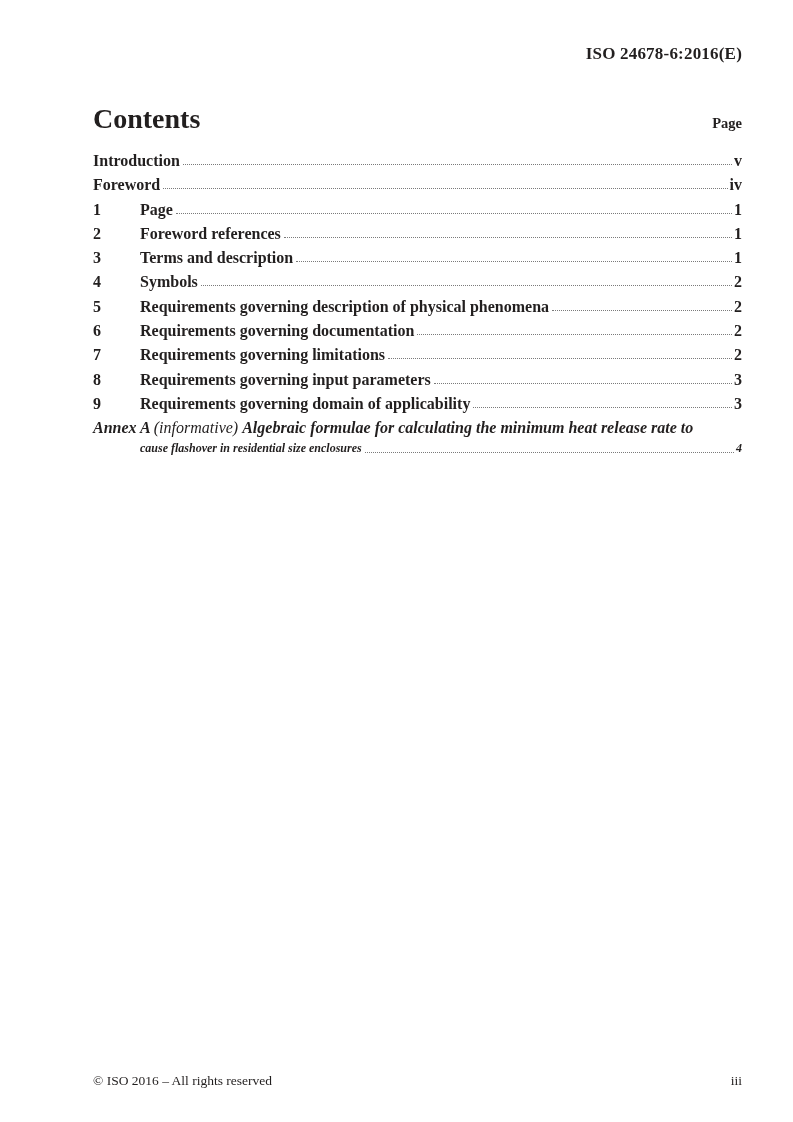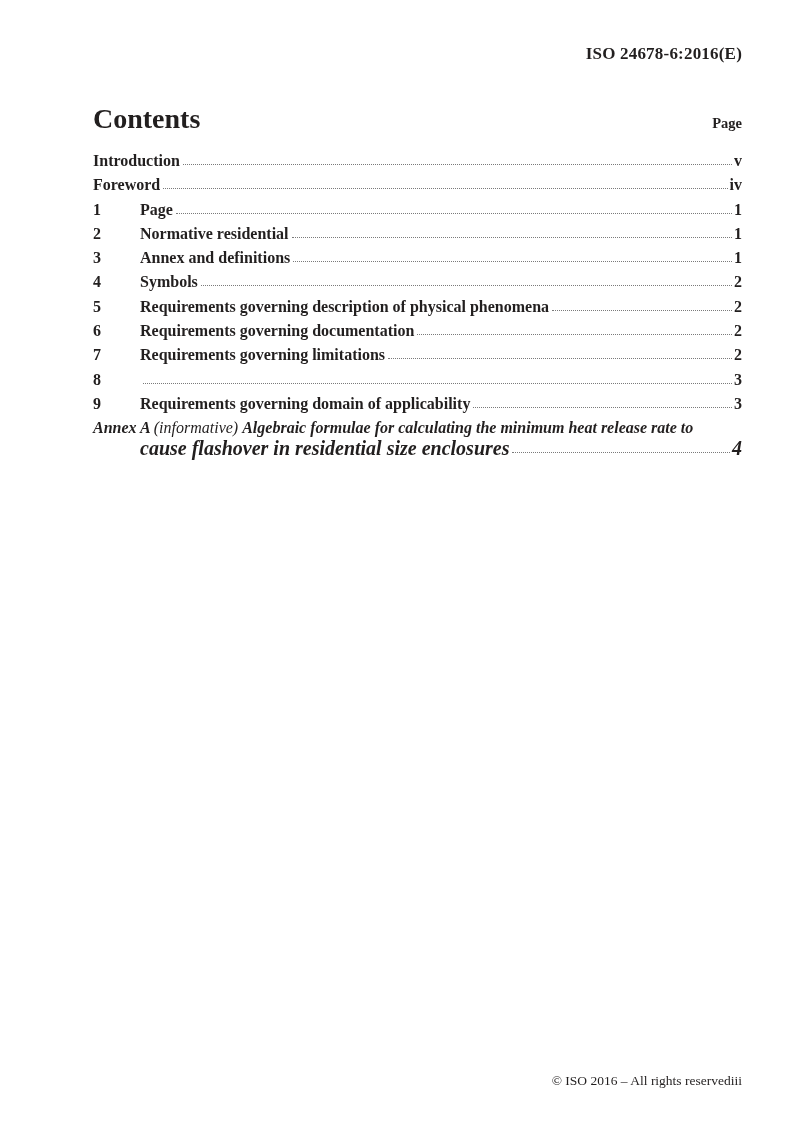--- a/index.html
+++ b/index.html
@@ -74,34 +74,34 @@
   .annex-line1 {
     font-size: 16px;
     font-weight: bold;
     line-height: 17px;
     white-space: nowrap;
   }
   .annex-qualifier { font-weight: normal; }
   .annex-line2 {
     display: flex;
     align-items: baseline;
-    font-size: 20px;
+    font-size: 12px;
     font-weight: bold;
     line-height: 17px;
     margin-top: 3.5px;
     padding-left: 47px;
     justify-content: flex-end;
   }
   .footer {
     position: absolute;
     left: 93px;
     right: 51px;
     bottom: 33px;
     display: flex;
-    justify-content: flex-end;
+    justify-content: space-between;
     align-items: baseline;
     font-size: 13.5px;
   }
 </style>
 </head>
 <body>
 
 <div class="page">
 
   <div class="header-row">
@@ -129,28 +129,28 @@
 
     <div class="toc-row">
       <span class="toc-num">1</span>
       <span class="toc-label">Page</span>
       <span class="leader"></span>
       <span class="toc-page">1</span>
     </div>
 
     <div class="toc-row">
       <span class="toc-num">2</span>
-      <span class="toc-label">Normative residential</span>
+      <span class="toc-label">Foreword references</span>
       <span class="leader"></span>
       <span class="toc-page">1</span>
     </div>
 
     <div class="toc-row">
       <span class="toc-num">3</span>
-      <span class="toc-label">Annex and definitions</span>
+      <span class="toc-label">Terms and description</span>
       <span class="leader"></span>
       <span class="toc-page">1</span>
     </div>
 
     <div class="toc-row">
       <span class="toc-num">4</span>
       <span class="toc-label">Symbols</span>
       <span class="leader"></span>
       <span class="toc-page">2</span>
     </div>
@@ -171,20 +171,21 @@
 
     <div class="toc-row">
       <span class="toc-num">7</span>
       <span class="toc-label">Requirements governing limitations</span>
       <span class="leader"></span>
       <span class="toc-page">2</span>
     </div>
 
     <div class="toc-row">
       <span class="toc-num">8</span>
+      <span class="toc-label">Requirements governing input parameters</span>
       <span class="leader"></span>
       <span class="toc-page">3</span>
     </div>
 
     <div class="toc-row">
       <span class="toc-num">9</span>
       <span class="toc-label">Requirements governing domain of applicability</span>
       <span class="leader"></span>
       <span class="toc-page">3</span>
     </div>

